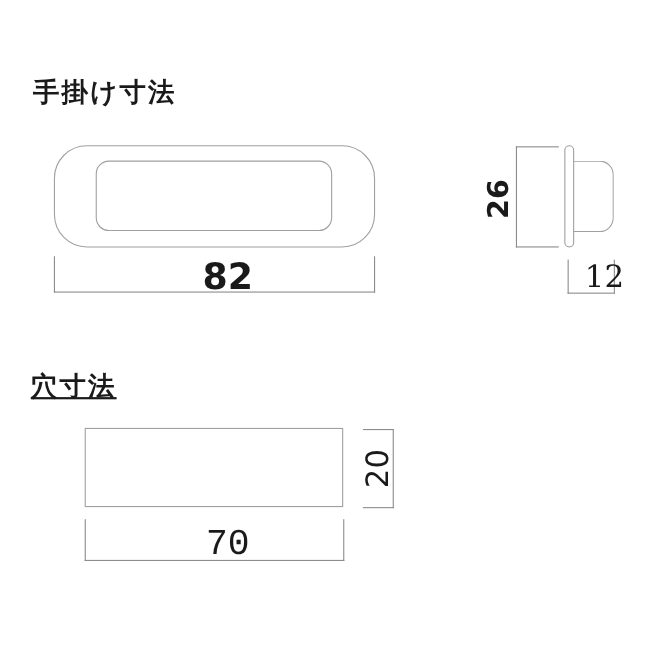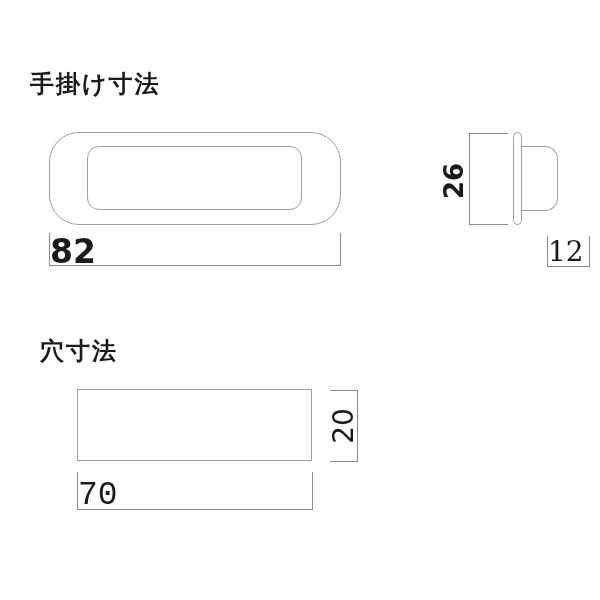--- a/index.html
+++ b/index.html
@@ -8,44 +8,44 @@
     background:var(--background,#ffffff);
     font-family:"DejaVu Sans", sans-serif;
     overflow:hidden;
   }
   .abs { position:absolute; box-sizing:border-box; }
 
   
   .jp { color:var(--text,#1a1a1a); font-weight:bold; }
   .section-title { font-size:24px; letter-spacing:2px; line-height:1.1; white-space:nowrap; }
   .title-handle { left:30px; top:71px; }
-  .title-hole  { left:40px; top:338px; }
+  .title-hole  { left:28px; top:338px;text-decoration:underline; }
 
   .spec-block { left:237px; top:295px; }
   .spec-block p { margin:0; font-size:22px; line-height:29px; letter-spacing:0.5px; white-space:nowrap; }
 
   
   .shape { border:1.5px solid var(--outline,#a0a0a0); background:#fff; }
   .front-outer { left:49px;  top:132px; width:292px; height:93px; border-radius:30px; }
   .front-inner { left:87px;  top:146px; width:215px; height:64px; border-radius:12px; }
   .side-body   { left:521px; top:146px; width:37px;  height:65px;
                  border-left:none; border-radius:0 13px 13px 0; }
   .side-flange { left:513px; top:132px; width:9px;   height:93px; border-radius:5px; }
   .hole-rect   { left:77px;  top:389px; width:235px; height:72px; }
 
   
   .dim { border:0 solid var(--dimension,#8c8c8c); }
   .dim-82 { left:49px;  top:233px; width:292px; height:33px; border-left-width:1px; border-right-width:1px; border-bottom-width:1px; }
   .dim-70 { left:77px;  top:472px; width:236px; height:38px; border-left-width:1px; border-right-width:1px; border-bottom-width:1px;font-family:Liberation Mono, monospace; }
-  .dim-12 { left:516px; top:236px; width:43px;  height:31px; border-left-width:1px; border-right-width:1px; border-bottom-width:1px;margin-left:31px; }
+  .dim-12 { left:516px; top:236px; width:43px;  height:31px; border-left-width:1px; border-right-width:1px; border-bottom-width:1px; }
   .dim-26 { left:469px; top:133px; width:39px;  height:92px; border-left-width:1px; border-top-width:1px;  border-bottom-width:1px; }
   .dim-20 { left:330px; top:390px; width:28px;  height:72px; border-right-width:1px; border-top-width:1px; border-bottom-width:1px; }
 
   .num { position:absolute; color:var(--text,#1a1a1a); line-height:1; }
-  .num-h { left:0; width:100%; text-align:left; bottom:-3px; }
+  .num-h { left:12px; width:100%; text-align:center; bottom:-3px; }
   .num-82 { font-size:33px; font-weight:bold; }
   .num-70 { font-size:33px; font-weight:normal; }
   .num-12 { font-size:28px; font-weight:normal; font-family:"DejaVu Serif", serif; bottom:0; }
   .num-rot { white-space:nowrap; transform:translate(-50%,-50%) rotate(-90deg); }
   .num-26 { font-size:26px; font-weight:bold;   left:-16px; top:47px; }
   .num-20 { font-size:28px; font-weight:normal; left:14px;  top:35px; }
 </style>
 </head>
 <body>
 

